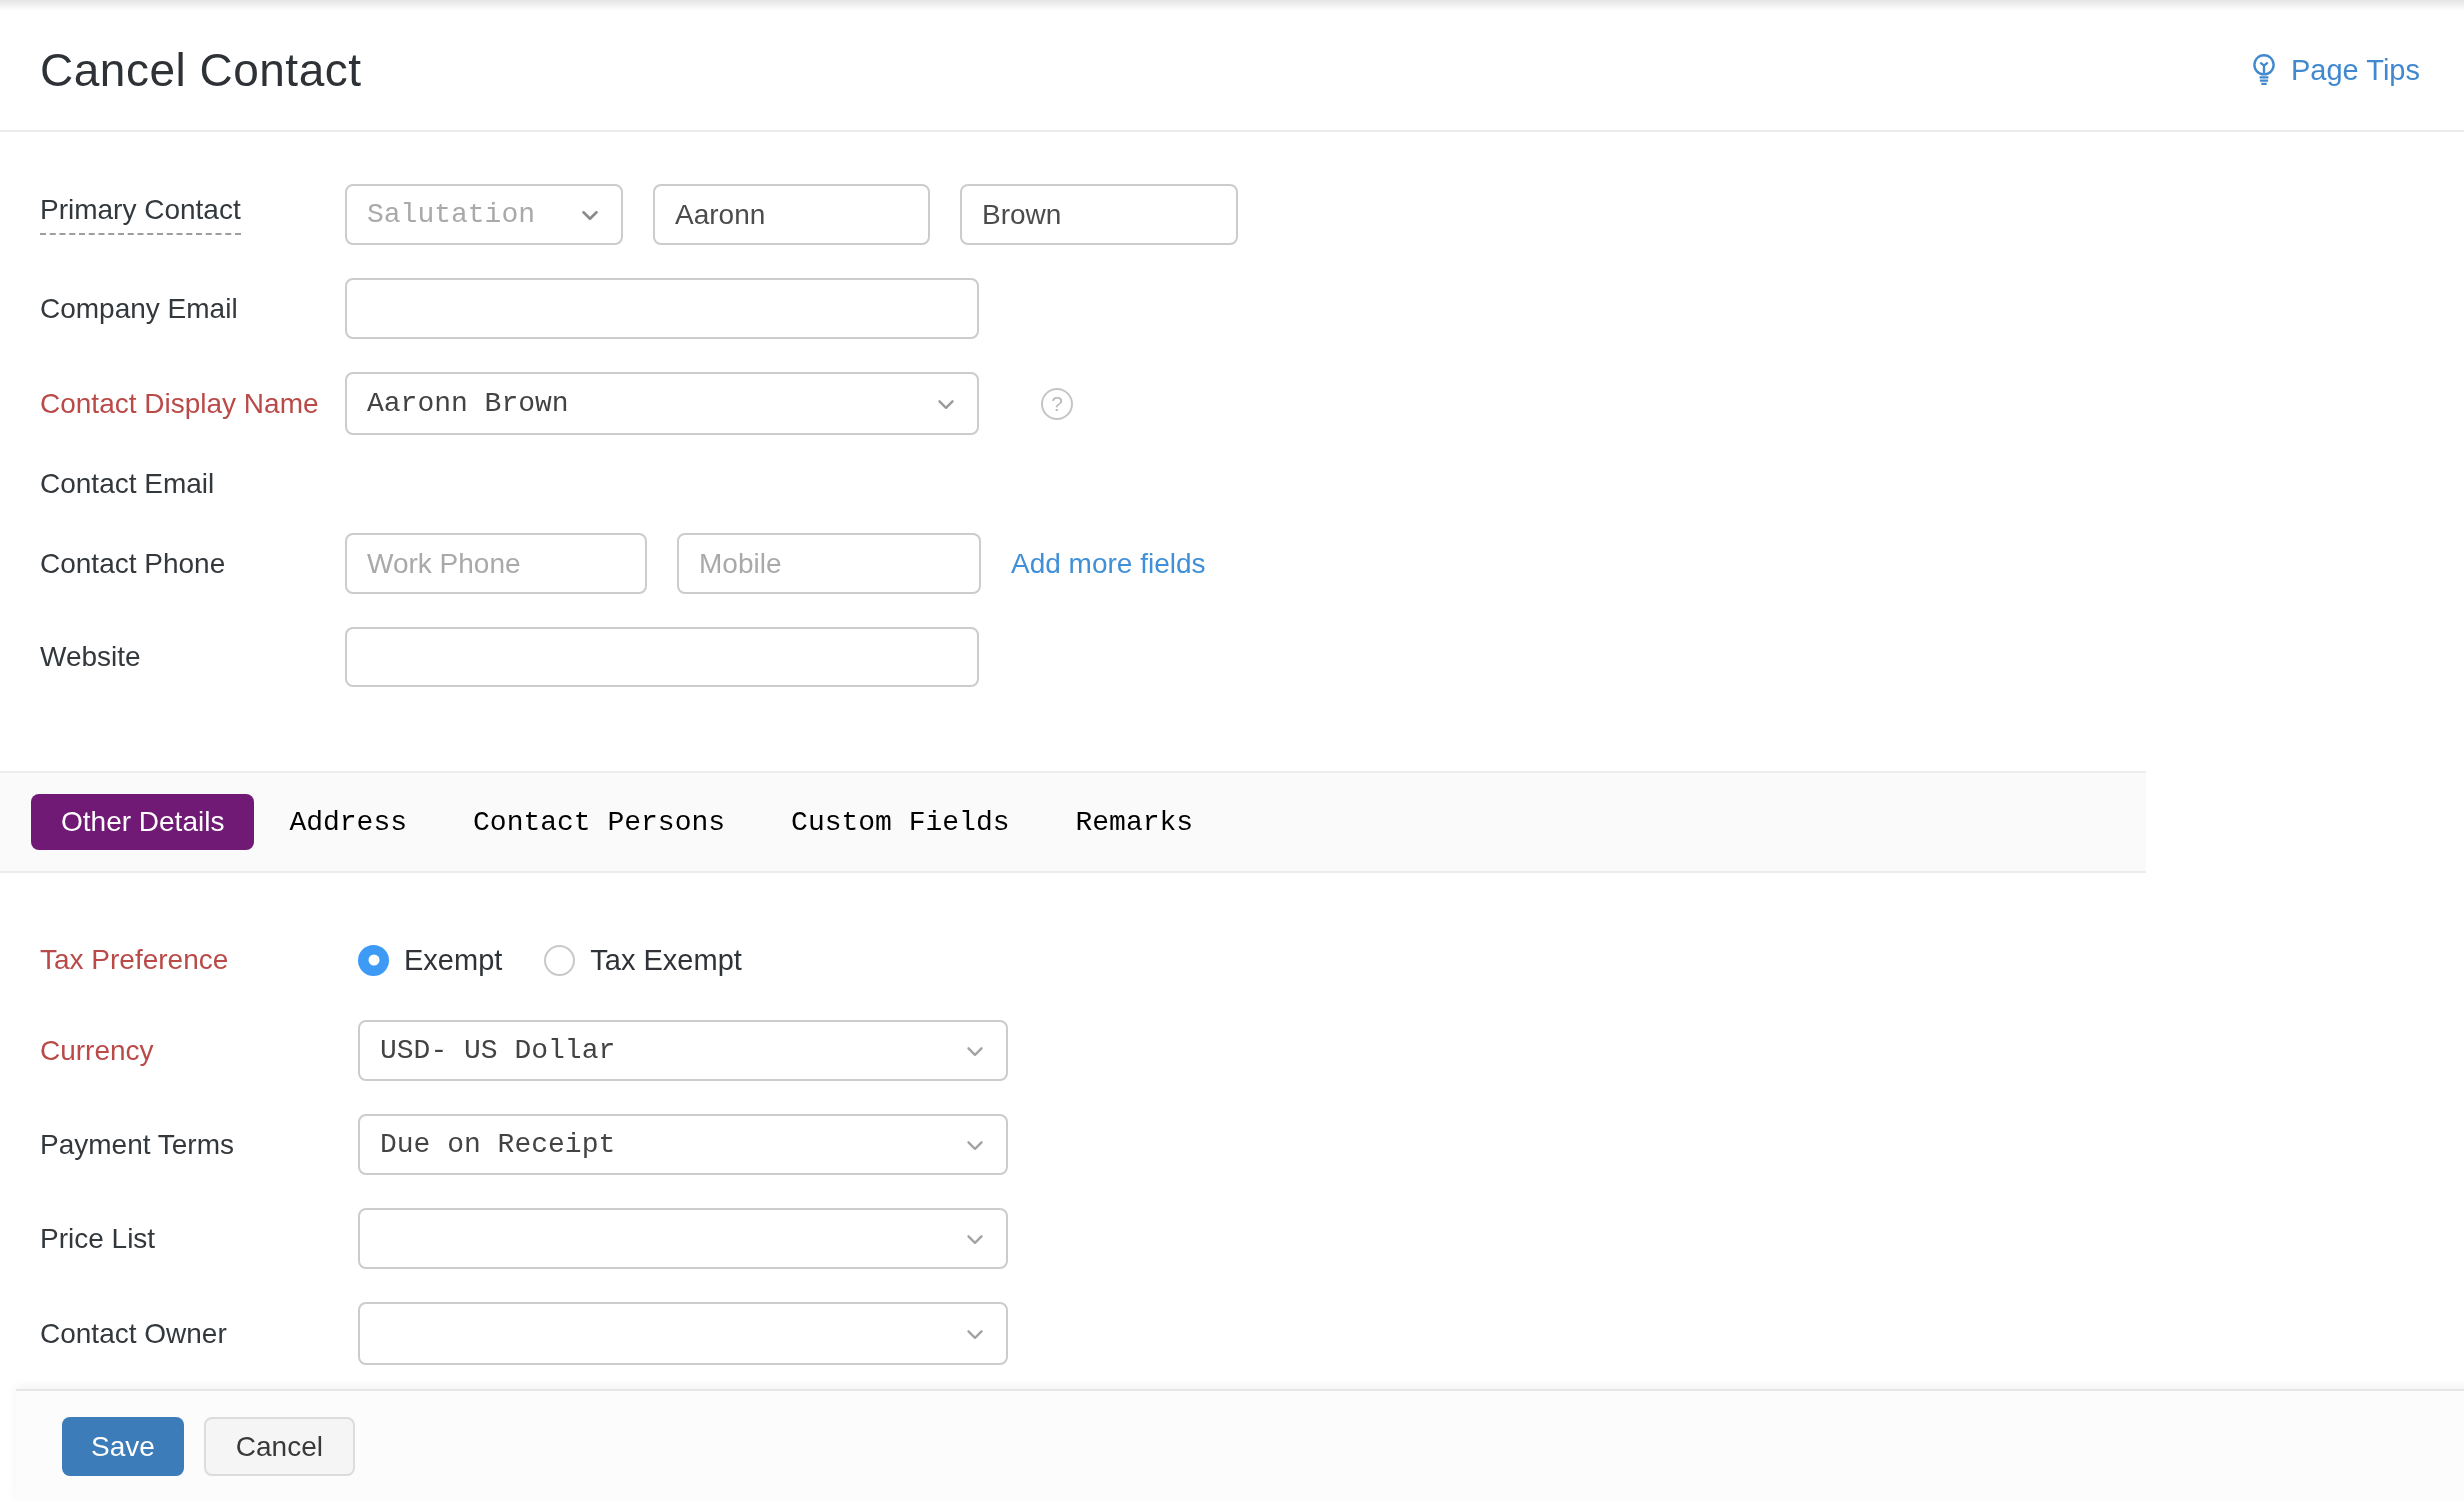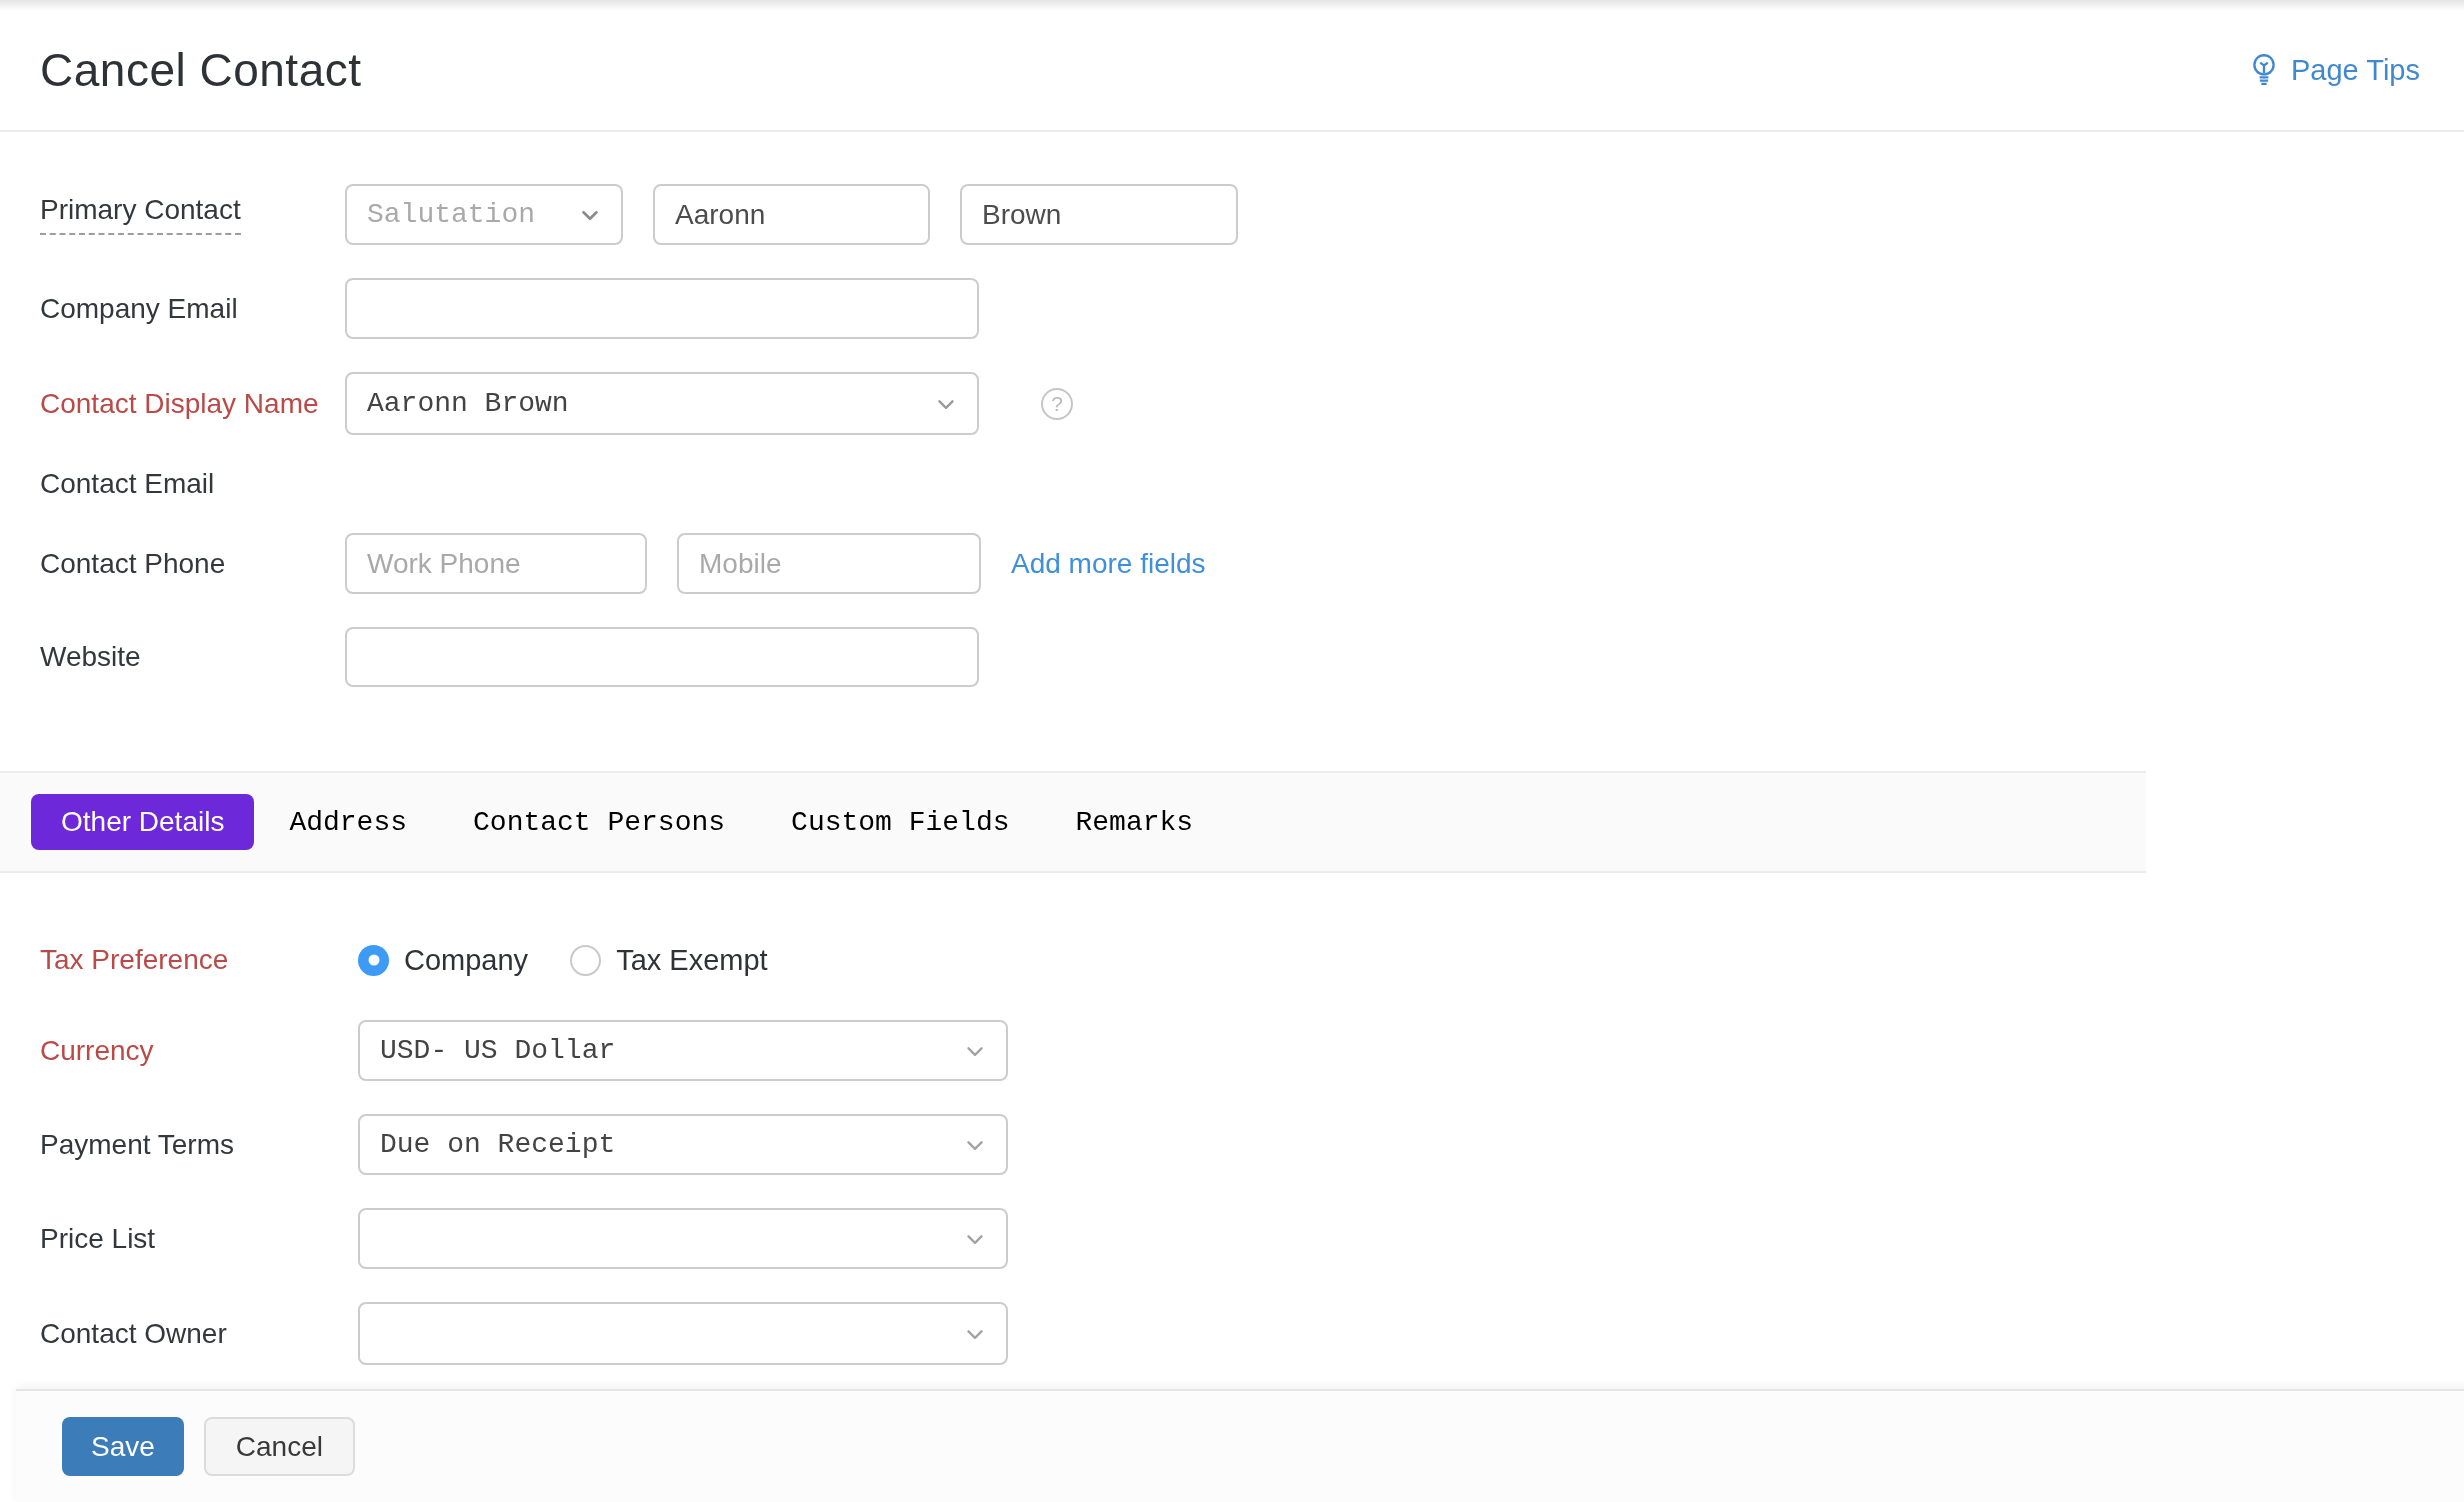--- a/index.html
+++ b/index.html
@@ -76,21 +76,21 @@
   }
   .link { color: #4090d9; font-size: 28px; cursor: pointer; }
   .controls .link { margin-left: 0; }
   
   .tab-bar {
     margin-top: 84px; width: 2146px; height: 102px;
     background: #fafafa; border-top: 2px solid #ececec; border-bottom: 2px solid #ececec;
     display: flex; align-items: center; padding-left: 31px;
   }
   .tab-active {
-    background: #6d28d9; color: #ffffff; font-size: 28px;
+    background: #701a75; color: #ffffff; font-size: 28px;
     height: 56px; padding: 0 30px; border: none; border-radius: 8px;
     display: flex; align-items: center; cursor: pointer; font-family: inherit;
   }
   .tab-item {
     color: #000000; font-size: 28px; cursor: pointer; background: none; border: none;
     font-family: Liberation Mono, monospace; padding: 0;
   }
   .tab-item.first { margin-left: 35px; }
   .tab-item + .tab-item { margin-left: 66px; }
   
@@ -220,21 +220,21 @@
   <button class="tab-item">Remarks</button>
 </div>
 
 <div class="section-2">
 
   <div class="form-row" style="margin-bottom:30px">
     <div class="form-label required">Tax Preference</div>
     <div class="radio-row">
       <div class="radio-option selected">
         <span class="radio-circle"></span>
-        <span class="radio-label">Company</span>
+        <span class="radio-label">Exempt</span>
       </div>
       <div class="radio-option">
         <span class="radio-circle"></span>
         <span class="radio-label">Tax Exempt</span>
       </div>
     </div>
   </div>
 
   <div class="form-row">
     <div class="form-label required">Currency</div>

